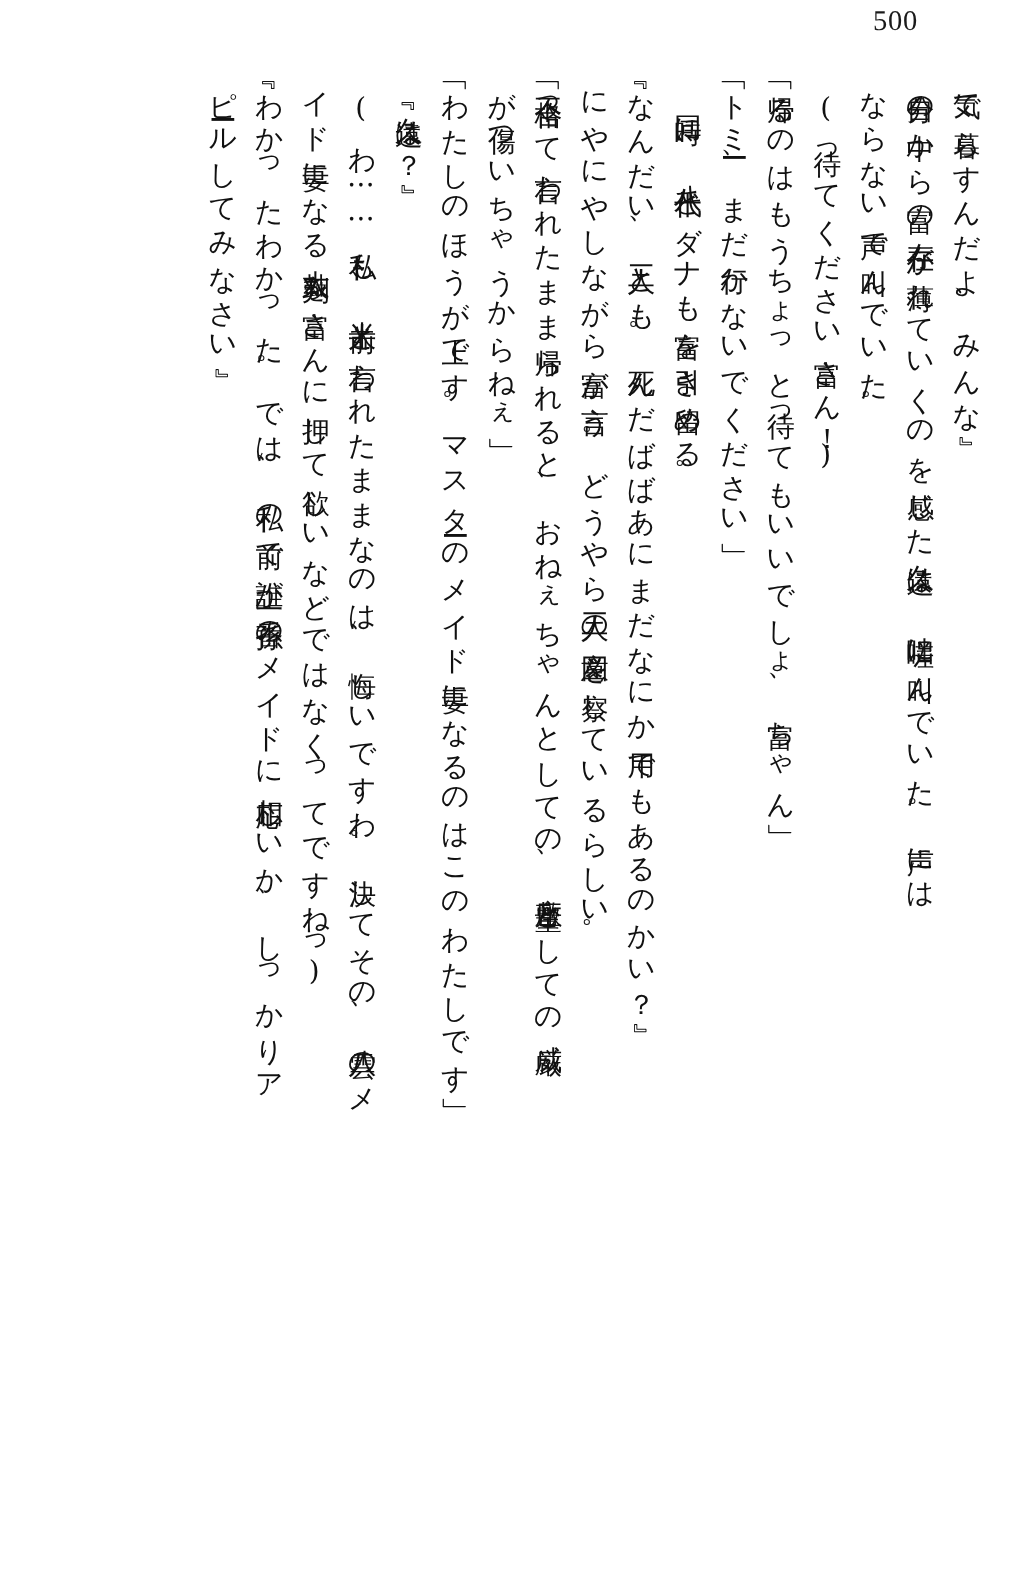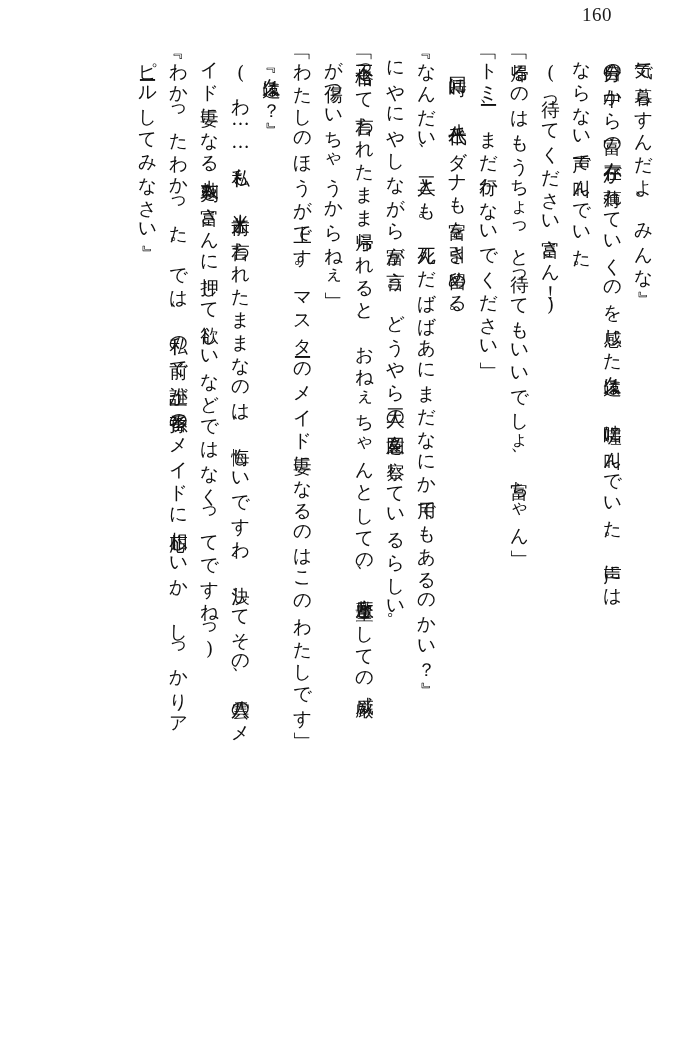--- a/index.html
+++ b/index.html
@@ -57,21 +57,21 @@
     margin: 0;
     text-align: left;
   }
   
   .indent-1 { padding-top: 14px; }
 </style>
 </head>
 <body>
 
 <div class="page">
-  <div class="page-number">160</div>
+  <div class="page-number">500</div>
   <div class="text-frame">
       <div class="vline">気で暮らすんだよ、みんな』</div>
       <div class="vline">自分の中から富の存在が薄れていくのを感じた久遠は、咄嗟に叫んでいた。声には</div>
       <div class="vline">ならない声で叫んでいた。</div>
       <div class="vline indent-1">(待ってください富さん！)</div>
       <div class="vline">「帰るのはもうちょっと待ってもいいでしょ、富ちゃん」</div>
       <div class="vline">「トミー、まだ行かないでください」</div>
       <div class="vline indent-1">同時に、八千代とダナも富を引き留める。</div>
       <div class="vline">『なんだい、三人とも。死んだばばあにまだなにか用でもあるのかい？』</div>
       <div class="vline">にやにやしながら富が言う。どうやら三人の意図を察しているらしい。</div>

